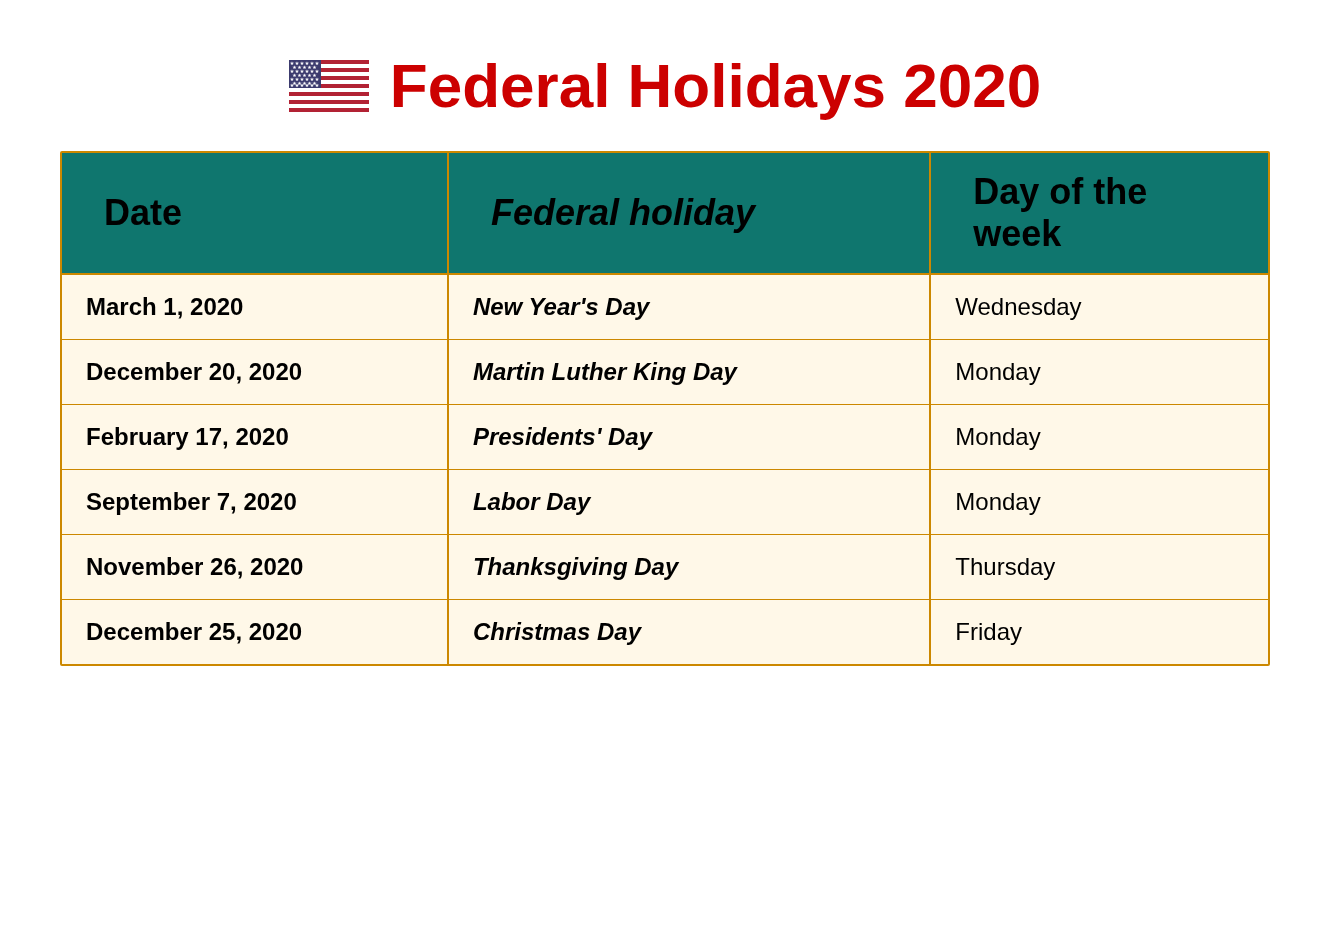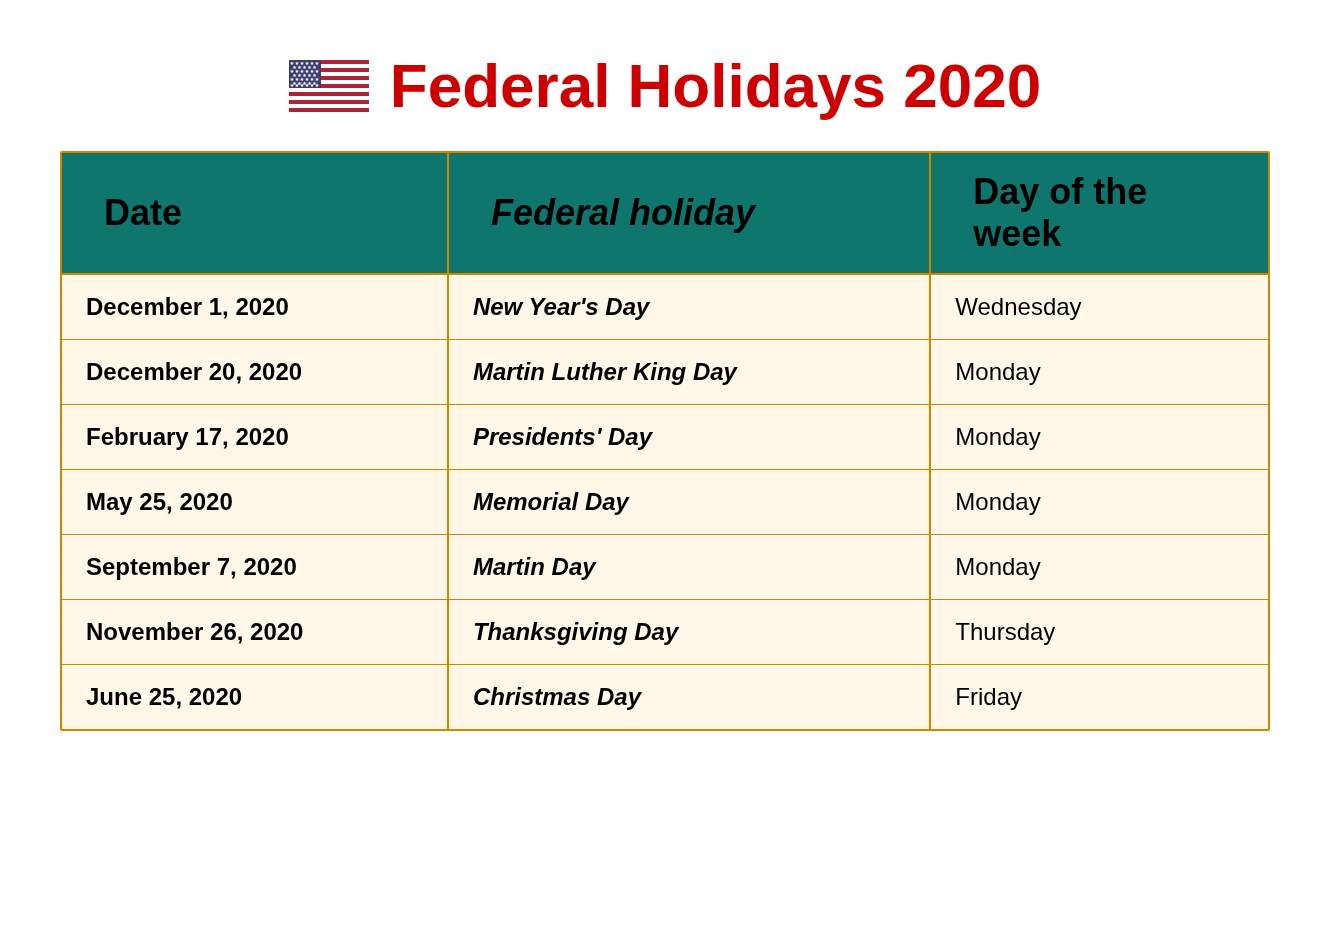--- a/index.html
+++ b/index.html
@@ -184,51 +184,46 @@
     <table>
       <thead>
         <tr>
           <th class="date-cell">Date</th>
           <th class="holiday-cell">Federal holiday</th>
           <th class="day-cell">Day of the week</th>
         </tr>
       </thead>
       <tbody id="table-body">
       <tr>
-            <td class="date-cell">December 1, 2020</td>
+            <td class="date-cell">March 1, 2020</td>
             <td class="holiday-cell">New Year's Day</td>
             <td class="day-cell">Wednesday</td>
           </tr>
           <tr>
             <td class="date-cell">December 20, 2020</td>
             <td class="holiday-cell">Martin Luther King Day</td>
             <td class="day-cell">Monday</td>
           </tr>
           <tr>
             <td class="date-cell">February 17, 2020</td>
             <td class="holiday-cell">Presidents' Day</td>
             <td class="day-cell">Monday</td>
           </tr>
           <tr>
-            <td class="date-cell">May 25, 2020</td>
-            <td class="holiday-cell">Memorial Day</td>
-            <td class="day-cell">Monday</td>
-          </tr>
-          <tr>
             <td class="date-cell">September 7, 2020</td>
-            <td class="holiday-cell">Martin Day</td>
+            <td class="holiday-cell">Labor Day</td>
             <td class="day-cell">Monday</td>
           </tr>
           <tr>
             <td class="date-cell">November 26, 2020</td>
             <td class="holiday-cell">Thanksgiving Day</td>
             <td class="day-cell">Thursday</td>
           </tr>
           <tr>
-            <td class="date-cell">June 25, 2020</td>
+            <td class="date-cell">December 25, 2020</td>
             <td class="holiday-cell">Christmas Day</td>
             <td class="day-cell">Friday</td>
           </tr>
         </tbody>
     </table>
   </div>
 
 </div>
 
 </body></html>

